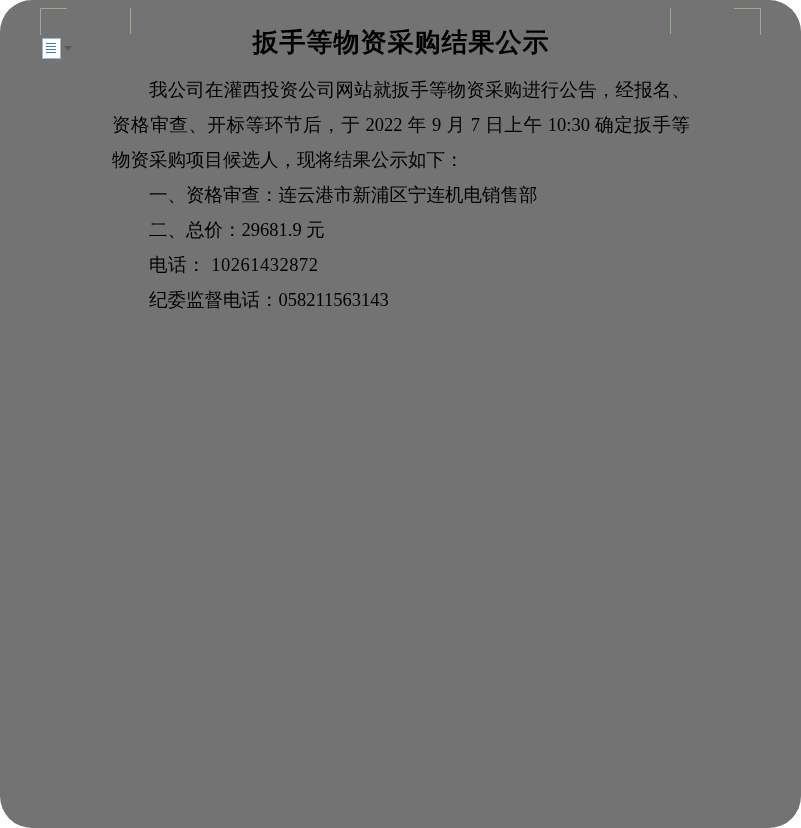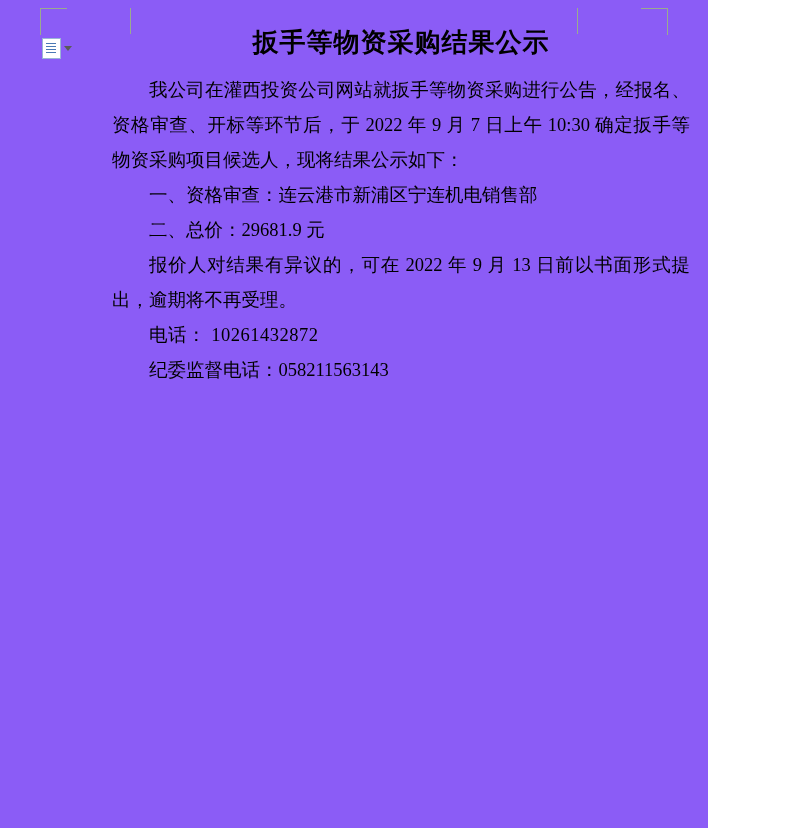--- a/index.html
+++ b/index.html
@@ -7,24 +7,25 @@
     padding: 0;
     background: #ffffff;
   }
   body {
     width: 801px;
     height: 828px;
     font-family: "Liberation Serif", serif;
   }
   #page {
     position: relative;
-    width: 708px;
+    width: 801px;
     height: 828px;
-    background: #8b5cf6;
+    background: #737373;
     overflow: hidden;
+    border-radius: 32px;
   }
   
   .mark {
     position: absolute;
     width: 26px;
     height: 26px;
     pointer-events: none;
   }
   .mark.tl { top: 8px; left: 40px; border-left: 1px solid #9aab90; border-top: 1px solid #9aab90; }
   .mark.tr { top: 8px; right: 40px; border-right: 1px solid #9aab90; border-top: 1px solid #9aab90; }
@@ -109,18 +110,17 @@
     <span class="doc-glyph"></span>
     <span class="caret"></span>
   </div>
 
   <div id="content">
     <h1 class="doc-title">扳手等物资采购结果公示</h1>
 
     <p class="para first">我公司在灌西投资公司网站就扳手等物资采购进行公告，经报名、资格审查、开标等环节后，于 2022 年 9 月 7 日上午 10:30 确定扳手等物资采购项目候选人，现将结果公示如下：</p>
     <p class="para loose">一、资格审查：连云港市新浦区宁连机电销售部</p>
     <p class="para loose">二、总价：29681.9 元</p>
-    <p class="para">报价人对结果有异议的，可在 2022 年 9 月 13 日前以书面形式提出，逾期将不再受理。</p>
     <p class="para loose sp-wide">电话：   10261432872</p>
     <p class="para loose">纪委监督电话：058211563143</p>
   </div>
 
 </div>
 
 </body></html>

